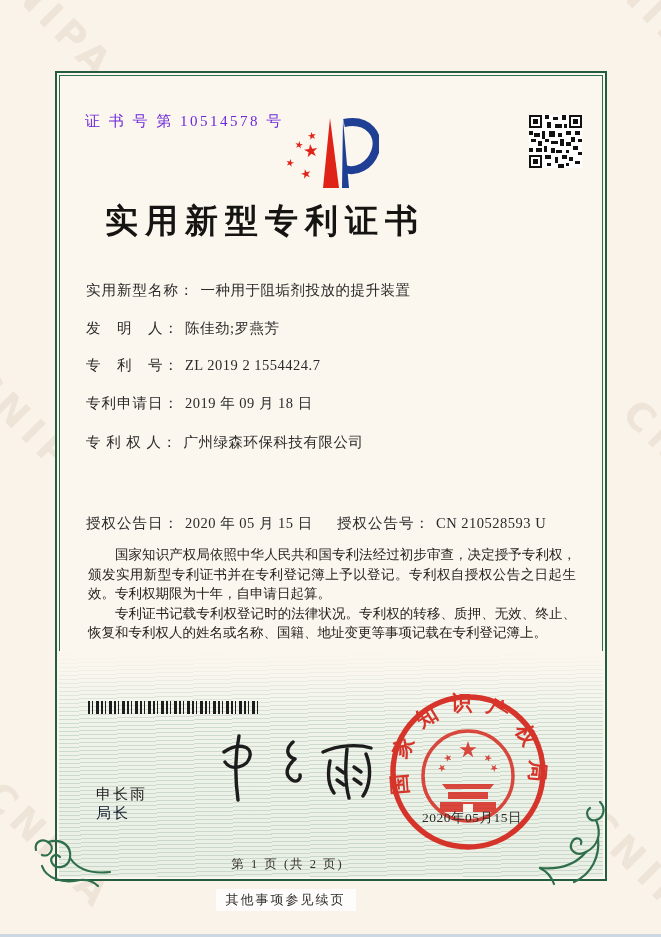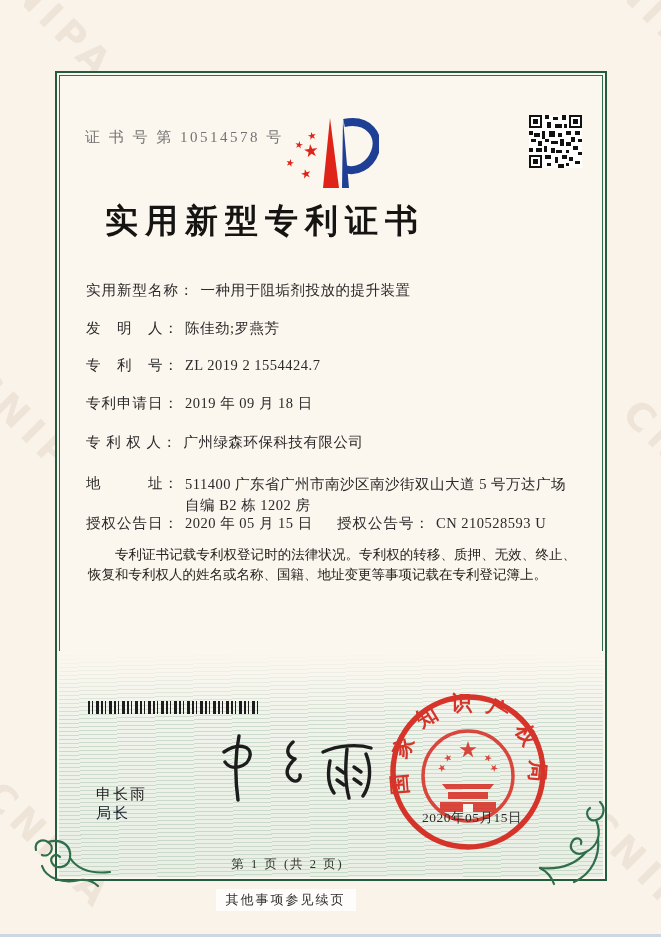--- a/index.html
+++ b/index.html
@@ -32,22 +32,22 @@
     background:
       repeating-linear-gradient(178.5deg, rgba(108,150,118,0.26) 0 1px, rgba(255,255,255,0) 1px 4px),
       linear-gradient(180deg,#f2f5ee 0%,#e9efe4 100%);
   }
   .band::before{
     content:""; position:absolute; left:0; right:0; top:0; height:70px;
     background:linear-gradient(180deg,#fcf7ee 0%, rgba(252,247,238,0) 100%);
   }
   
   .cert-no{
-    position:absolute; z-index:3; left:85px; top:128px;
-    font-size:15px; letter-spacing:2.5px; color:#737373;
+    position:absolute; z-index:3; left:85px; top:112px;
+    font-size:15px; letter-spacing:2.5px; color:#6d28d9;
   }
   .logo{ position:absolute; z-index:3; left:283px; top:110px; }
   .qr{ position:absolute; z-index:3; left:529px; top:115px; }
   .title{
     position:absolute; z-index:3; left:0; top:199px; width:530px;
     text-align:center; font-size:33px; font-weight:bold;
     letter-spacing:7px; color:#151412;
   }
   
   .row{ position:absolute; z-index:3; left:86px; font-size:14.5px; white-space:nowrap; }
@@ -210,32 +210,29 @@
   </div>
   <div class="row" style="top:356px;">
     <span class="lbl">专　利　号：</span><span class="val">ZL 2019 2 1554424.7</span>
   </div>
   <div class="row" style="top:394px;">
     <span class="lbl">专利申请日：</span><span class="val">2019 年 09 月 18 日</span>
   </div>
   <div class="row" style="top:433px;">
     <span class="lbl">专 利 权 人：</span><span class="val">广州绿森环保科技有限公司</span>
   </div>
-  <div class="row" style="top:474px;">
-    <span class="lbl">地　　　址：</span><span class="val pre">511400 广东省广州市南沙区南沙街双山大道 5 号万达广场
-自编 B2 栋 1202 房</span>
-  </div>
   <div class="row" style="top:514px;">
     <span class="lbl">授权公告日：</span><span class="val">2020 年 05 月 15 日</span>
     <span class="pair2">
       <span class="lbl">授权公告号：</span><span class="val">CN 210528593 U</span>
     </span>
   </div>
 
   <div class="legal">
+    <p>国家知识产权局依照中华人民共和国专利法经过初步审查，决定授予专利权，颁发实用新型专利证书并在专利登记簿上予以登记。专利权自授权公告之日起生效。专利权期限为十年，自申请日起算。</p>
     <p>专利证书记载专利权登记时的法律状况。专利权的转移、质押、无效、终止、恢复和专利权人的姓名或名称、国籍、地址变更等事项记载在专利登记簿上。</p>
   </div>
 
   <div class="barcode"></div>
 
   <div class="signer-role">局长</div>
   <div class="signer-name">申长雨</div>
 
   <svg class="signature" width="180" height="80" viewBox="0 0 180 80">
     <g fill="none" stroke="#1c1c1c" stroke-width="3.4" stroke-linecap="round" stroke-linejoin="round">

